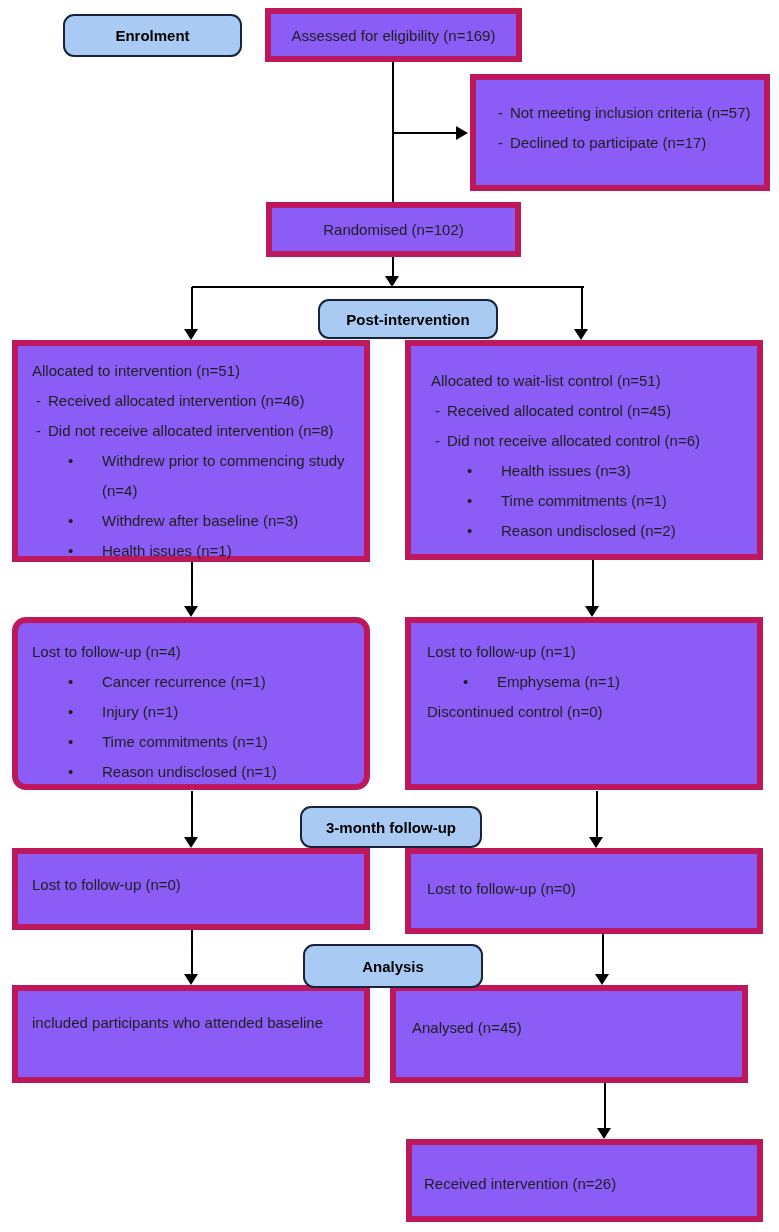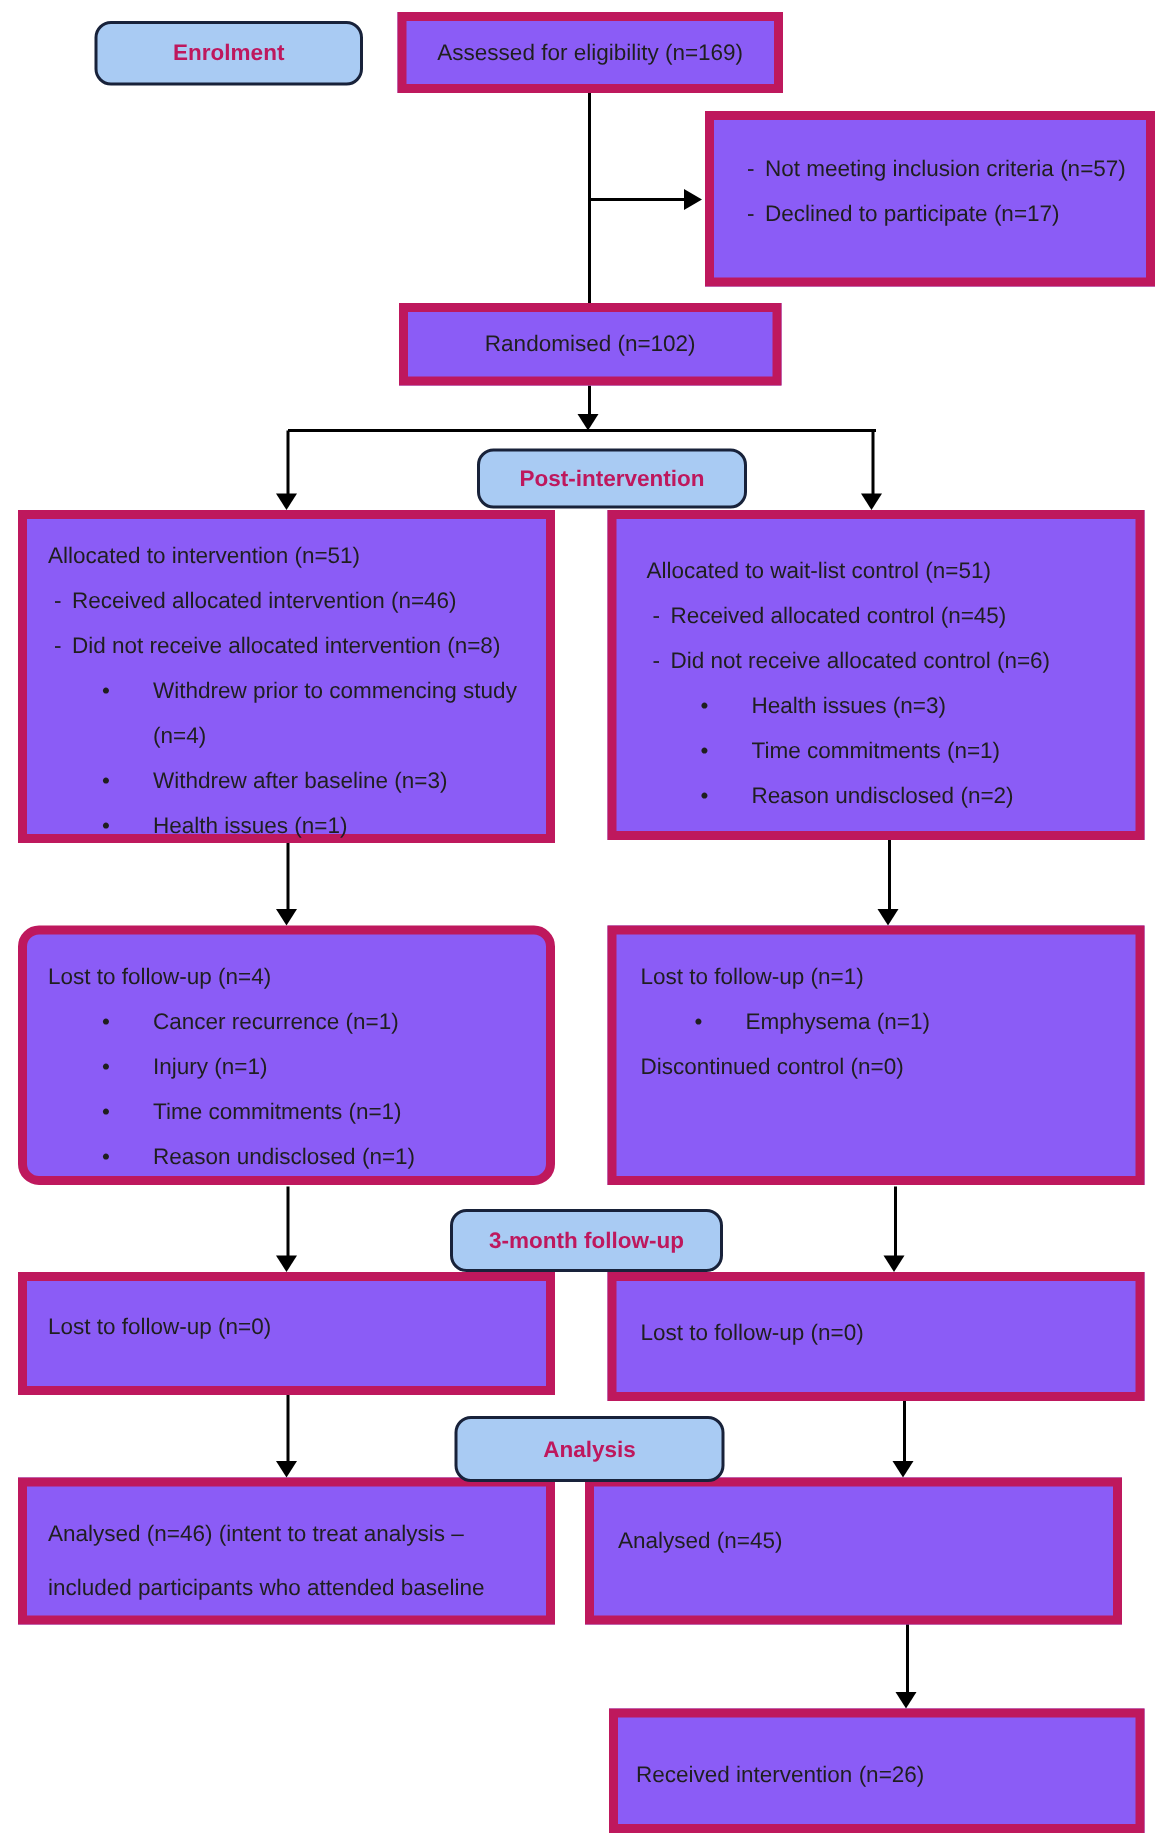--- a/index.html
+++ b/index.html
@@ -5,21 +5,21 @@
   html,body{margin:0;padding:0;background:#ffffff;}
   body{font-family:"Liberation Sans",sans-serif;}
   .canvas{position:relative;width:779px;height:1232px;background:#ffffff;overflow:hidden;}
 
   .box{position:absolute;background:#8b5cf6;border:6px solid #be185d;box-sizing:border-box;
        font-size:15px;color:#1f1f1f;z-index:2;}
   .box.center{display:flex;align-items:center;justify-content:center;}
 
   .pill{position:absolute;background:#a9cbf3;border:2px solid #18223a;border-radius:11px;
         display:flex;align-items:center;justify-content:center;font-size:15px;font-weight:600;
-        color:#be185d;box-sizing:border-box;z-index:3;}
+        color:#000000;box-sizing:border-box;z-index:3;}
 
   .line{line-height:30px;white-space:nowrap;}
   .lh36 .line{line-height:36px;}
   .line.d .mk{display:inline-block;width:12px;margin-left:4px;}
   .line.b{position:relative;padding-left:70px;}
   .line.b .mk{position:absolute;left:36px;top:0;}
   .line.c{padding-left:70px;}
 
   .vline{position:absolute;width:2px;background:#000;z-index:1;}
   .hline{position:absolute;height:2px;background:#000;z-index:1;}
@@ -93,21 +93,20 @@
   </div>
 
   <div class="box" style="left:12px;top:848px;width:358px;height:82px;padding:16px 4px 0 14px;">
     <div class="line t"><span class="txt">Lost to follow-up (n=0)</span></div>
   </div>
   <div class="box" style="left:405px;top:848px;width:358px;height:86px;padding:20px 4px 0 16px;">
     <div class="line t"><span class="txt">Lost to follow-up (n=0)</span></div>
   </div>
 
   <div class="box lh36" style="left:12px;top:985px;width:358px;height:98px;padding:14px 4px 0 14px;">
-    <div class="line t"><span class="txt">Analysed (n=46) (intent to treat analysis –</span></div>
     <div class="line t"><span class="txt">included participants who attended baseline</span></div>
   </div>
   <div class="box" style="left:390px;top:985px;width:358px;height:98px;padding:22px 4px 0 16px;">
     <div class="line t"><span class="txt">Analysed (n=45)</span></div>
   </div>
 
   <div class="box" style="left:406px;top:1139px;width:357px;height:83px;padding:24px 4px 0 12px;">
     <div class="line t"><span class="txt">Received intervention (n=26)</span></div>
   </div>
 

